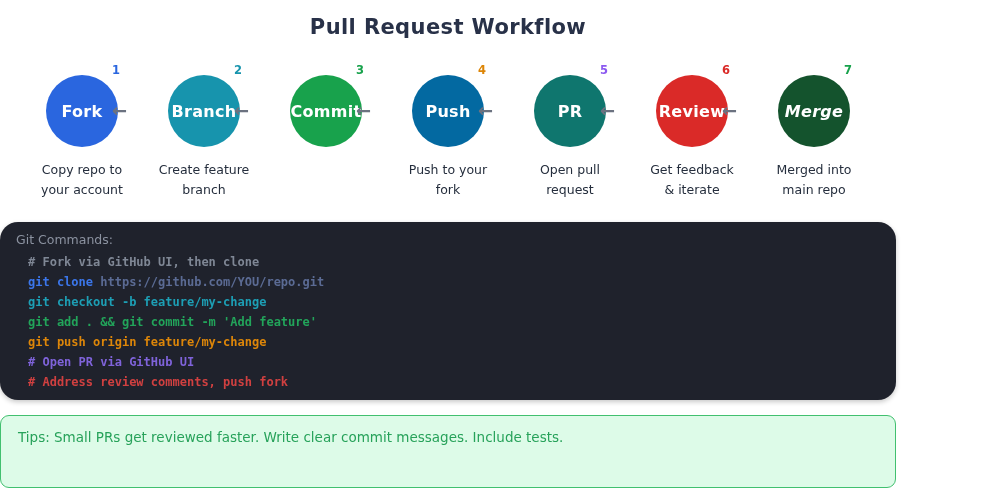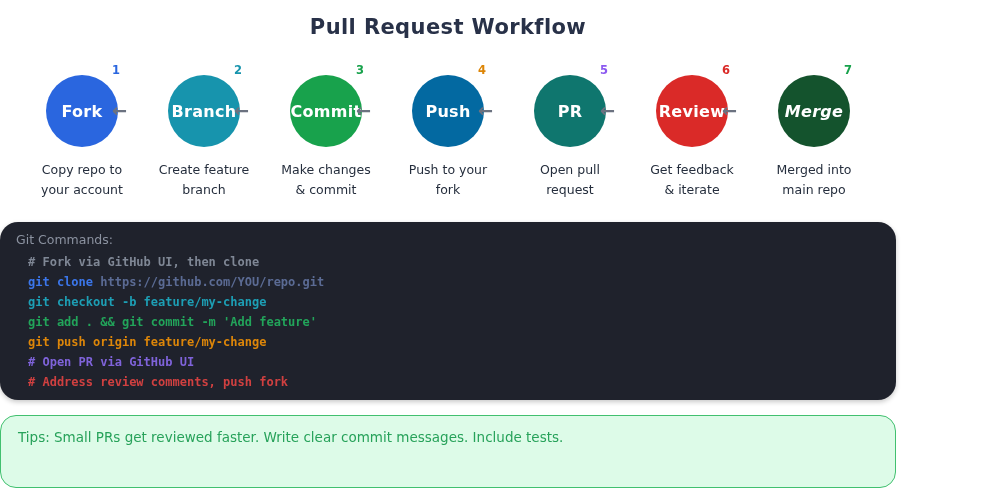--- a/index.html
+++ b/index.html
@@ -97,21 +97,21 @@
     padding-left: 12px;
     white-space: pre;
     font-weight: bold;
   }
   .tips-box {
     box-sizing: border-box;
     width: 896px;
     height: 73px;
     margin: 15px auto 0;
     border: 1px solid #41c06f;
-    border-radius: 16px;
+    border-radius: 9px;
     padding: 11px 17px;
   }
   .tips-text {
     font-size: 13.5px;
   }
 </style>
 </head>
 <body>
 
 <div class="page">
@@ -139,22 +139,20 @@
       <div class="step-desc">Create feature
 branch</div>
     </div>
 
     <div class="step">
       <div class="circle-wrap">
         <div class="circle" style="background: rgb(24, 162, 76);">Commit</div>
         <span class="step-num" style="color: rgb(24, 162, 76);">3</span>
         <span class="step-arrow">←</span>
       </div>
-      <div class="step-desc">Make changes
-&amp; commit</div>
     </div>
 
     <div class="step">
       <div class="circle-wrap">
         <div class="circle" style="background: #0369a1;">Push</div>
         <span class="step-num" style="color: rgb(221, 133, 6);">4</span>
         <span class="step-arrow">←</span>
       </div>
       <div class="step-desc">Push to your
 fork</div>

